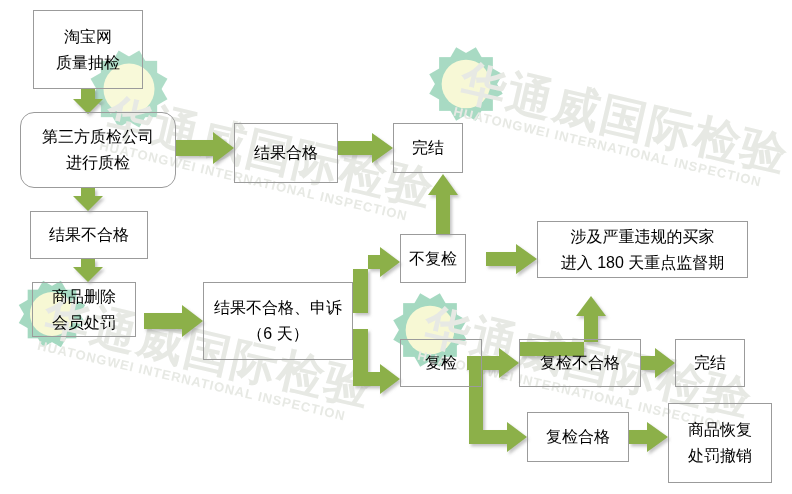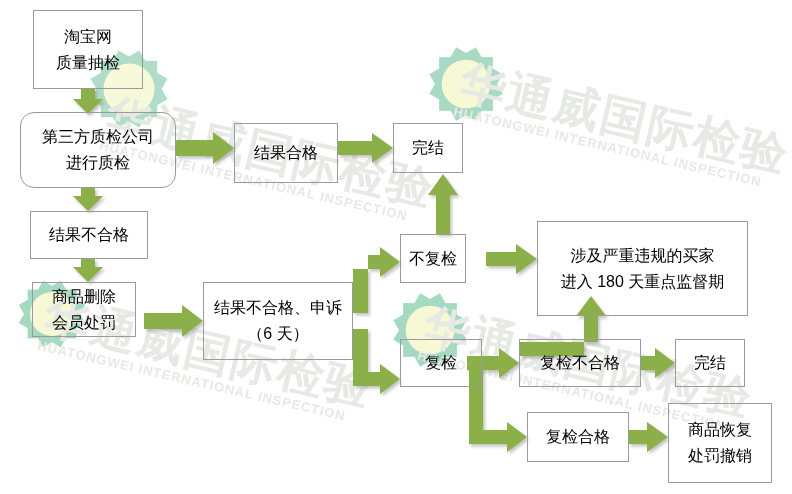--- a/index.html
+++ b/index.html
@@ -173,21 +173,21 @@
 
   <div class="node two" style="left:203px;top:282px;width:150px;height:78px;">
     <span class="ln">结果不合格、申诉</span>
     <span class="ln">（6 天）</span>
   </div>
 
   <div class="node" style="left:400px;top:234px;width:66px;height:49px;">
     <span class="ln">不复检</span>
   </div>
 
-  <div class="node two" style="left:537px;top:221px;width:211px;height:95px;">
+  <div class="node two" style="left:537px;top:221px;width:211px;height:57px;">
     <span class="ln">涉及严重违规的买家</span>
     <span class="ln">进入 180 天重点监督期</span>
   </div>
 
   <div class="node" style="left:400px;top:339px;width:82px;height:48px;">
     <span class="ln">复检</span>
   </div>
 
   <div class="node" style="left:519px;top:339px;width:122px;height:48px;">
     <span class="ln">复检不合格</span>

